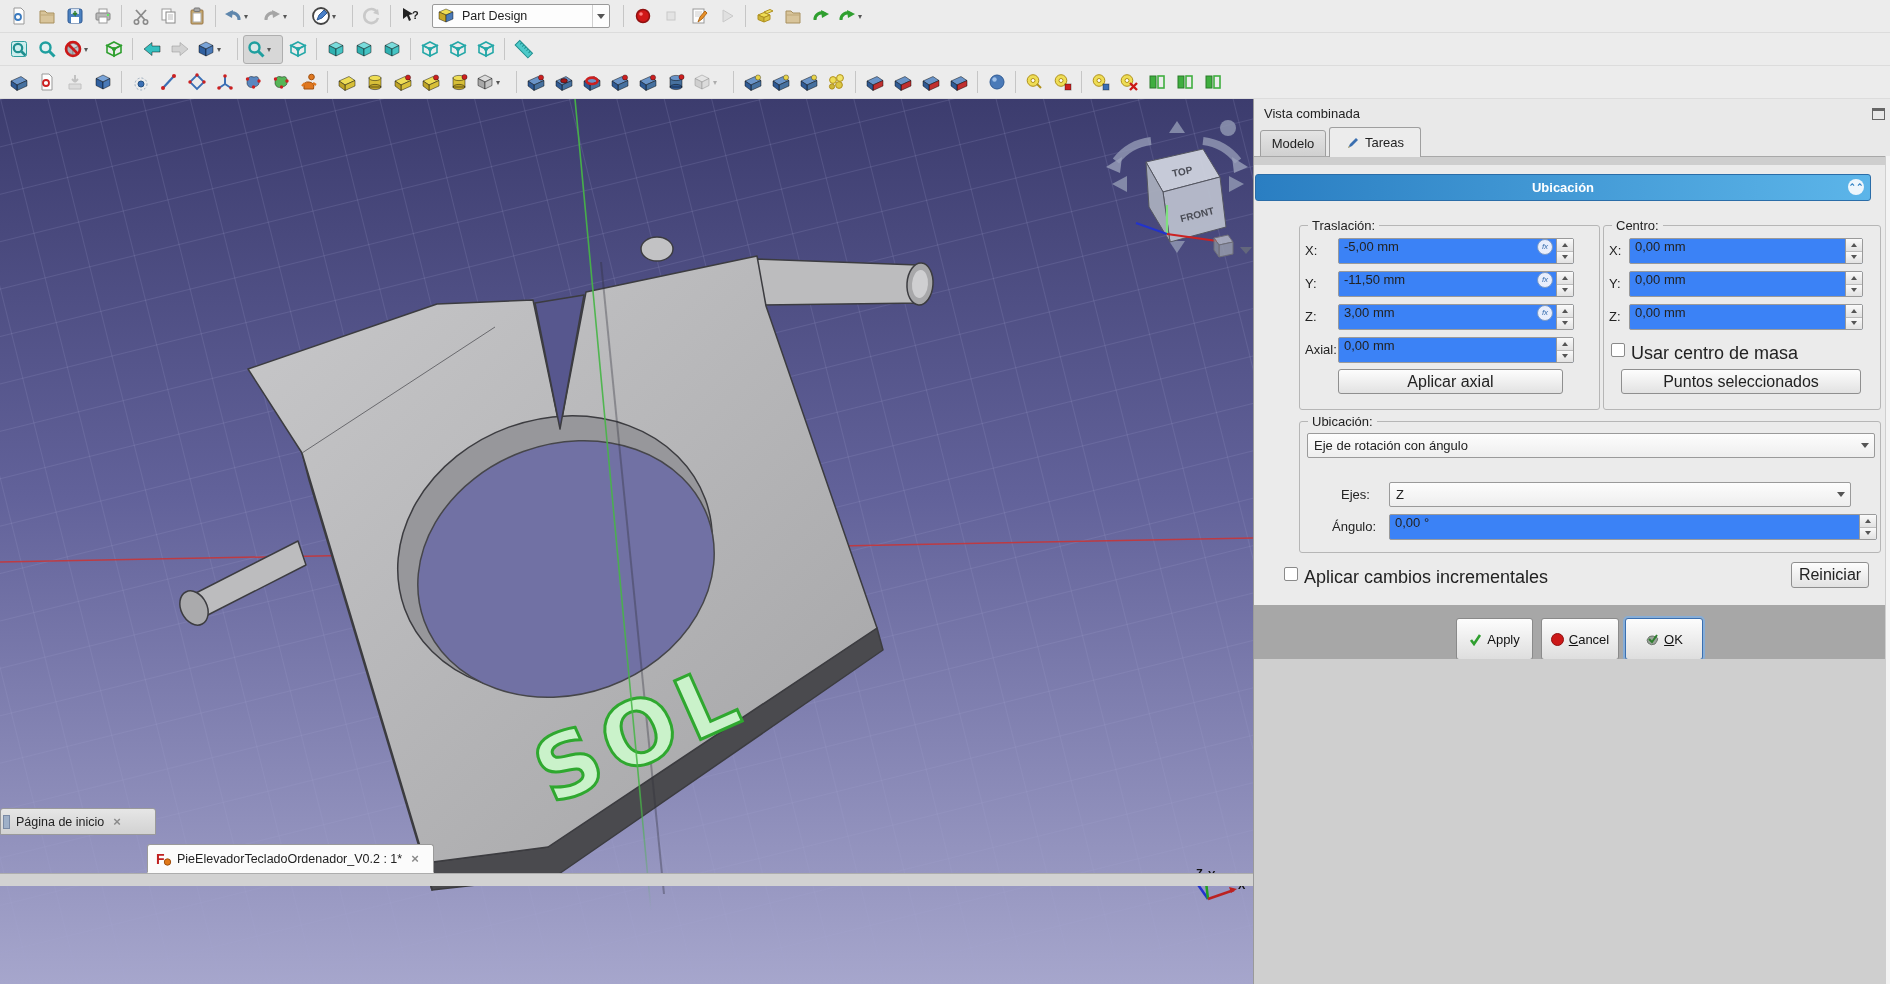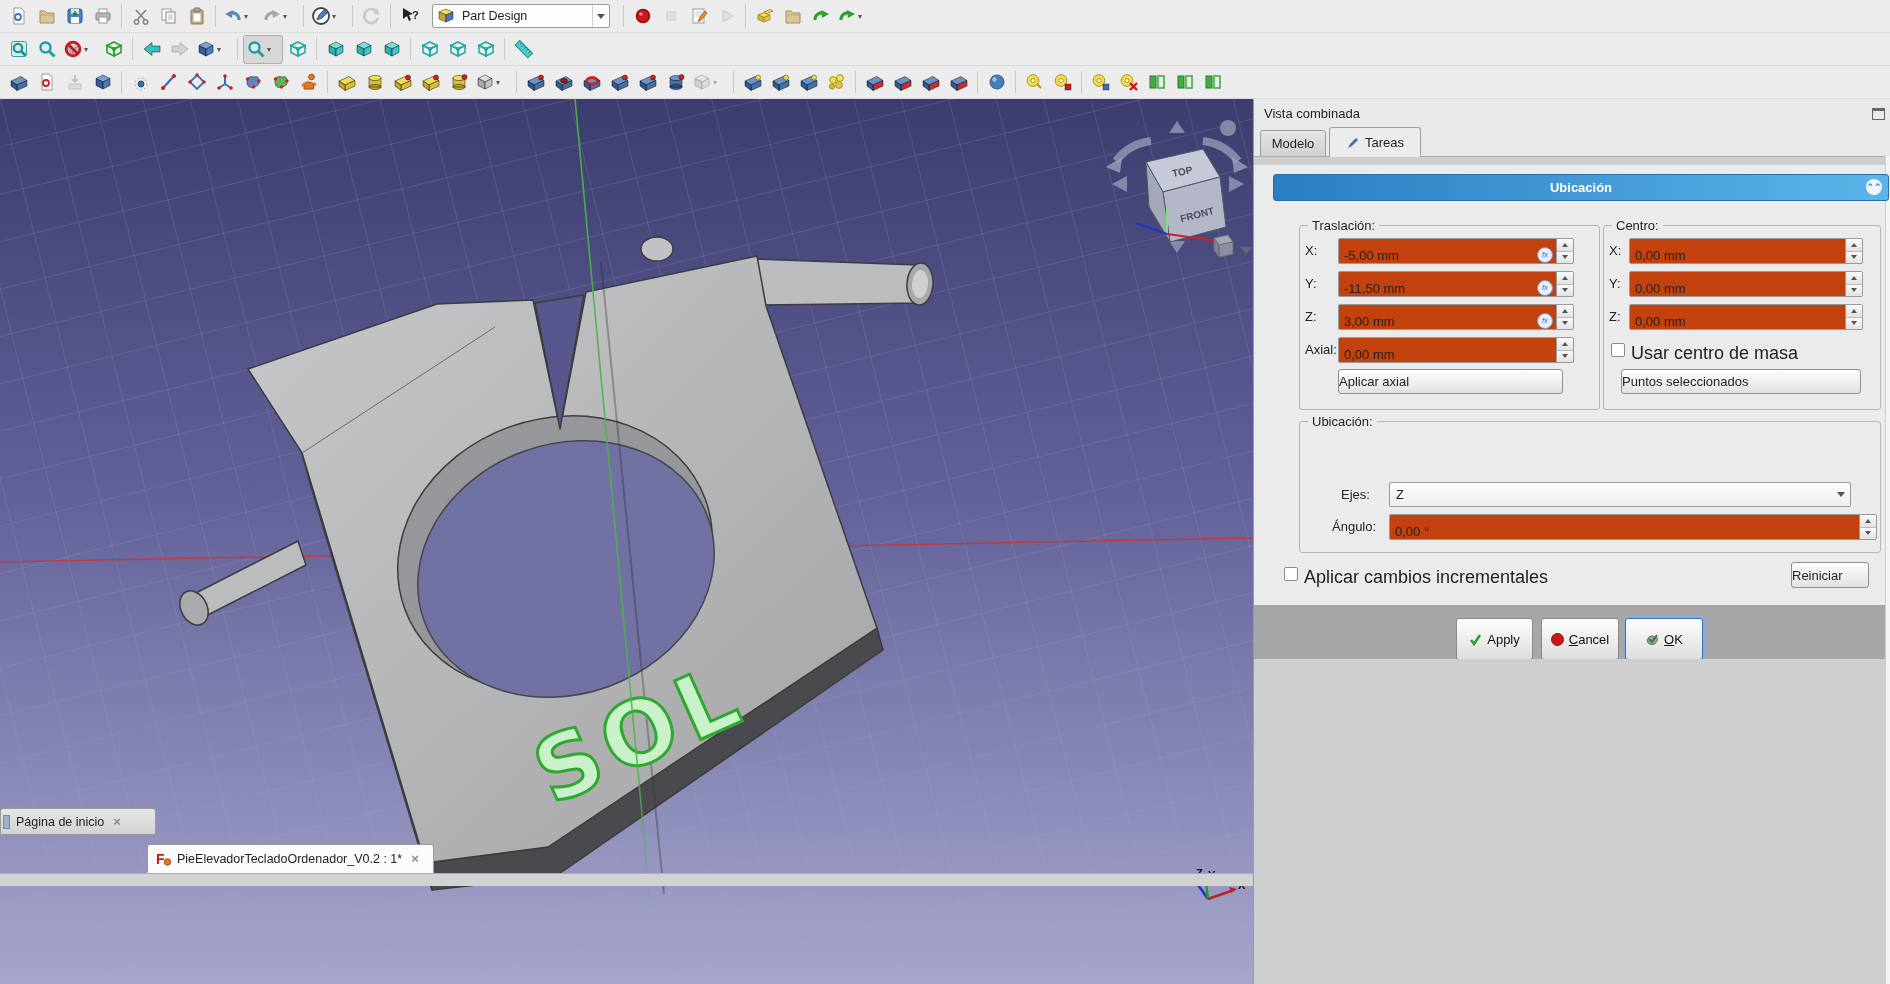--- a/index.html
+++ b/index.html
@@ -35,34 +35,34 @@
   #paneltitle{left:10px;top:7px;font-size:13px;color:#222}
   #floatbtn{left:618px;top:9px;width:11px;height:10px;border:1px solid #666;}
   #floatbtn:before{content:"";position:absolute;left:0;top:0;right:0;height:2px;background:#666}
   .ptab{position:absolute;display:flex;align-items:center;justify-content:center;box-sizing:border-box;border:1px solid #9f9f9f;border-radius:3px 3px 0 0;font-size:13px;color:#222}
   #tabModelo{left:6px;top:31px;width:66px;height:27px;background:linear-gradient(#e4e4e4,#d0d0d0)}
   #tabTareas{left:75px;top:28px;width:92px;height:30px;background:#ececec;border-bottom:none;z-index:2}
   #tabTareas svg{margin-right:5px}
   #pframe{left:0;top:57px;width:631px;height:828px;background:#ebebeb;border-top:1px solid #a8a8a8;}
   #pscroll{left:631px;top:57px;width:6px;height:828px;background:#f4f4f4;border-left:1px solid #cfcfcf}
   #ptopstrip{left:0;top:58px;width:631px;height:8px;background:#cecece}
-  #taskhdr{left:19px;top:75px;width:614px;height:25px;border-radius:3px;background:linear-gradient(90deg,#2a7ec2,#5cb5e9);display:flex;align-items:center;justify-content:center;color:#fff;font-weight:bold;font-size:13px;border:1px solid #2a6da8}
+  #taskhdr{left:1px;top:75px;width:614px;height:25px;border-radius:3px;background:linear-gradient(90deg,#2a7ec2,#5cb5e9);display:flex;align-items:center;justify-content:center;color:#fff;font-weight:bold;font-size:13px;border:1px solid #2a6da8}
   #hdrcollapse{position:absolute;right:6px;top:4px;width:16px;height:16px;border-radius:50%;background:#eef6fc;color:#2a7ec2;font-size:9px;line-height:16px;text-align:center;font-weight:bold}
   .gbox{position:absolute;border:1px solid #b6b6b6;border-radius:3px}
   .glegend{position:absolute;top:-8px;left:8px;background:#ebebeb;padding:0 4px;font-size:13px;color:#222}
   .flabel{position:absolute;font-size:13px;color:#222;height:26px;line-height:26px}
-  .sfield{position:absolute;height:26px;background:#c2410c;border:1px solid #9a9a9a;border-radius:2px;box-sizing:border-box;display:flex;align-items:flex-end}
+  .sfield{position:absolute;height:26px;background:#3b82f6;border:1px solid #9a9a9a;border-radius:2px;box-sizing:border-box;display:flex;align-items:flex-start}
   .fval{flex:1;font-size:13px;color:#222;padding-left:5px;white-space:nowrap;overflow:hidden}
   .fxi{width:14px;height:14px;border-radius:50%;background:#e8eefc;border:1px solid #7a9ac8;color:#3a6fae;font-size:8px;font-style:italic;line-height:14px;text-align:center;margin-right:3px;flex:none}
   .spin{width:16px;align-self:stretch;border-left:1px solid #9a9a9a;display:flex;flex-direction:column;flex:none}
   .spin i{flex:1;display:flex;align-items:center;justify-content:center;background:linear-gradient(#fafafa,#e2e2e2)}
   .spin i+i{border-top:1px solid #bbb}
   .spin .up:after{content:"";border-left:3.5px solid transparent;border-right:3.5px solid transparent;border-bottom:4px solid #555}
   .spin .dn:after{content:"";border-left:3.5px solid transparent;border-right:3.5px solid transparent;border-top:4px solid #555}
-  .btn{position:absolute;background:linear-gradient(#fdfdfd,#e2e2e2);border:1px solid #8f8f8f;border-radius:3px;font-size:13px;color:#222;display:flex;align-items:center;box-sizing:border-box}
+  .btn{position:absolute;background:linear-gradient(#fdfdfd,#e2e2e2);border:1px solid #8f8f8f;border-radius:3px;font-size:16px;color:#222;display:flex;align-items:center;justify-content:center;box-sizing:border-box}
   .combo{position:absolute;height:25px;background:linear-gradient(#fdfdfd,#eee);border:1px solid #9a9a9a;border-radius:2px;box-sizing:border-box;display:flex;align-items:center;font-size:13px;color:#222}
   .combo .cv{flex:1;padding-left:6px}
   .combo .arr{width:18px;display:flex;align-items:center;justify-content:center}
   .chk{position:absolute;width:14px;height:14px;background:#fff;border:1px solid #8a8a8a;border-radius:2px;box-sizing:border-box}
   .chklbl{position:absolute;font-size:18px;color:#222}
   #actionbar{left:0;top:506px;width:631px;height:54px;background:#a7a7a7}
   .abtn{position:absolute;top:519px;height:42px;background:linear-gradient(#fdfdfd,#dedede);border:1px solid #8a8a8a;border-radius:3px;font-size:13px;color:#111;display:flex;align-items:center;justify-content:center;gap:5px;box-sizing:border-box}
   #okbtn{border:1px solid #3a6fb0;box-shadow:0 0 0 2px #87add6}
   #belowbar{left:0;top:560px;width:631px;height:325px;background:#cfcfcf}
   u{text-decoration:underline}
@@ -933,20 +933,26 @@
       </div>
   <div class="chk" style="left:357px;top:244px"></div>
   <div class="chklbl" style="left:377px;top:244px">Usar centro de masa</div>
   <div class="btn" style="left:367px;top:270px;width:240px;height:25px">
         <span>Puntos seleccionados</span>
       </div>
 
   <div class="gbox" style="left:45px;top:322px;width:580px;height:130px">
     <span class="glegend">Ubicación:</span>
   </div>
+  <div class="combo" style="left:53px;top:334px;width:568px">
+    <span class="cv">Eje de rotación con ángulo</span>
+        <span class="arr">
+          <span class="tri-dn"></span>
+        </span>
+  </div>
   <div class="flabel" style="left:87px;top:383px">Ejes:</div>
   <div class="combo" style="left:135px;top:383px;width:462px">
     <span class="cv">Z</span>
         <span class="arr">
           <span class="tri-dn"></span>
         </span>
   </div>
   <div class="flabel" style="left:78px;top:415px">Ángulo:</div>
   <div class="sfield" style="left:135px;top:415px;width:488px">
     <span class="fval">0,00 °</span>

